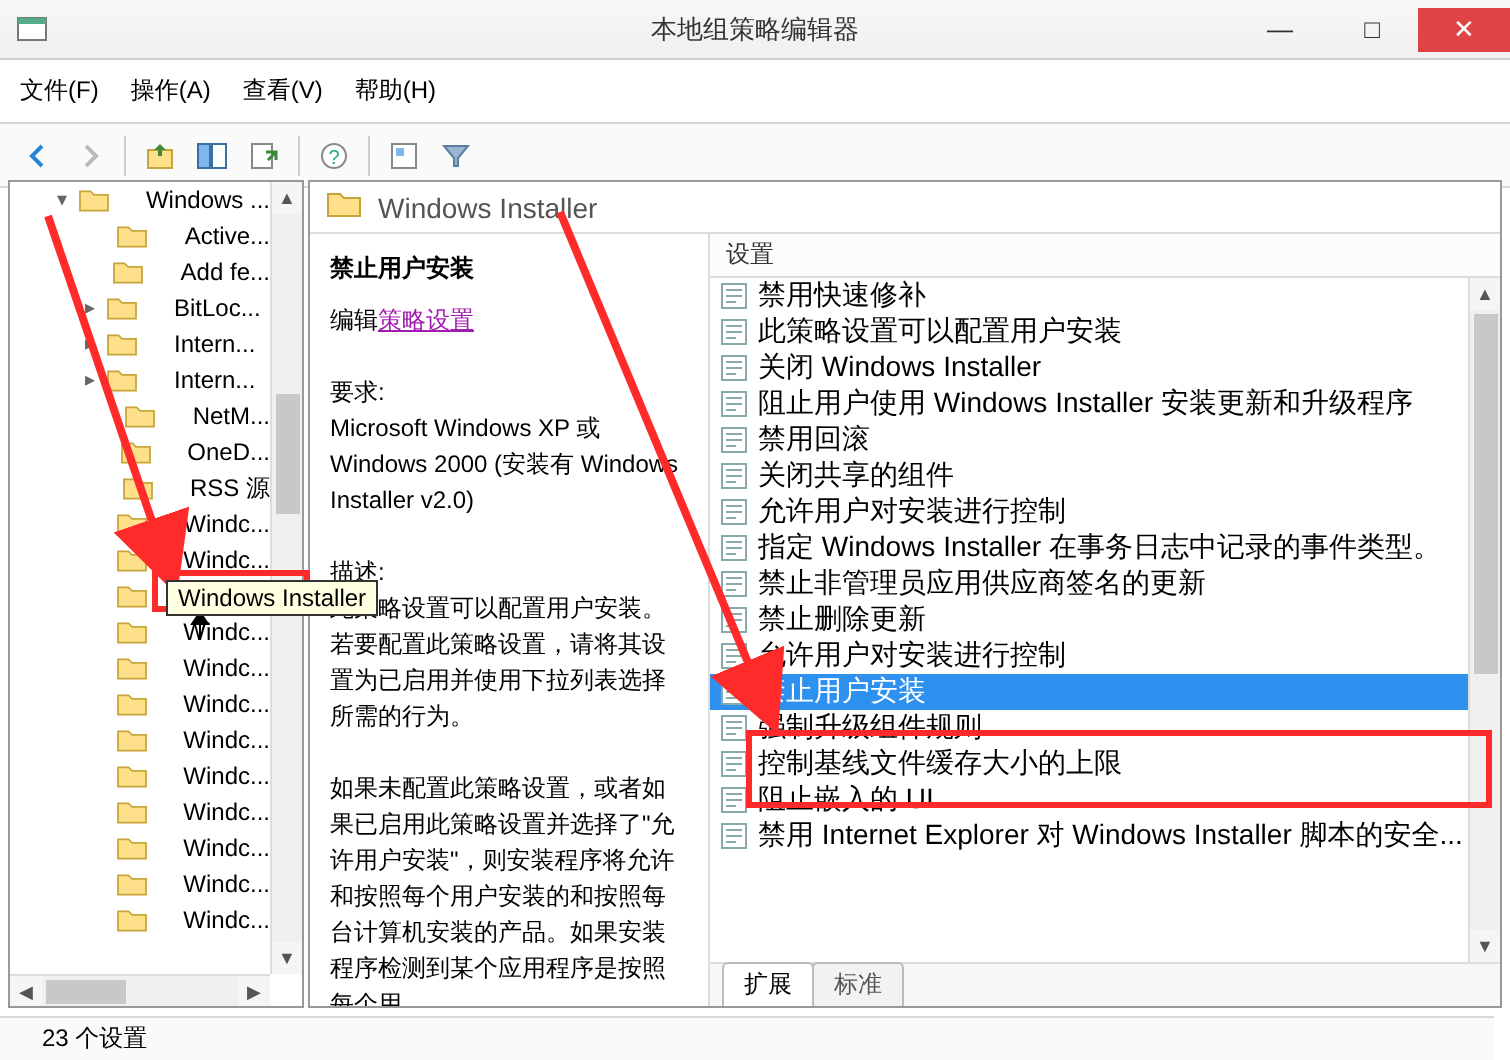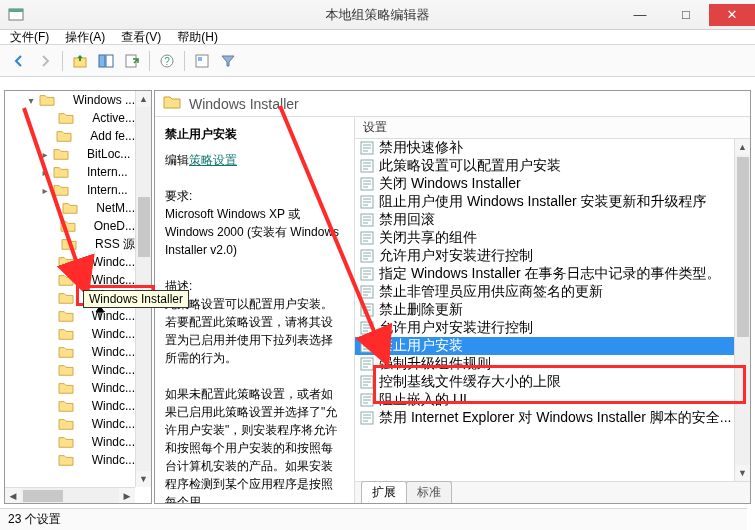--- a/index.html
+++ b/index.html
@@ -2,21 +2,21 @@
 <html><head>
 <meta charset="utf-8">
 <style>
   * { box-sizing: border-box; font-family: "Microsoft YaHei", "Segoe UI", sans-serif; }
   body { margin: 0; width: 755px; height: 530px; background: #fff; overflow: hidden; font-size: 12px; position: relative; }
   .titlebar { height: 30px; background: linear-gradient(#f7f7f7,#f0f0f0); display: flex; align-items: center; border-bottom: 1px solid #d0d0d0; position: relative; }
   .title-text { position:absolute; left:50%; transform:translateX(-50%); color:#333; font-size:13px;}
   .winbtns { margin-left:auto; display:flex; }
   .winbtn { width:46px; height:22px; display:flex; align-items:center; justify-content:center; color:#333; font-size:13px; }
   .winbtn.close { background:#e04343; color:#fff; }
-  .menubar { height:15px; display:flex; align-items:center; gap:16px; padding:0 10px; border-bottom:1px solid #d8d8d8; font-size:12px; }
+  .menubar { height:32px; display:flex; align-items:center; gap:16px; padding:0 10px; border-bottom:1px solid #d8d8d8; font-size:12px; }
   .toolbar { height:32px; display:flex; align-items:center; gap:4px; padding:0 8px; border-bottom:1px solid #d8d8d8; background:#fafafa; }
   .tbtn { width:22px; height:22px; display:flex; align-items:center; justify-content:center; }
   .sep { width:1px; height:20px; background:#ccc; margin:0 2px; }
   .body { position:absolute; top:88px; bottom:24px; left:0; right:0; display:flex; }
   .tree { width:148px; border:1px solid #999; margin:2px 0 2px 4px; overflow:hidden; position:relative; background:#fff; }
   .treewrap { position:absolute; top:0; left:0; right:16px; bottom:16px; overflow:hidden; }
   .node { display:flex; align-items:center; height:18px; white-space:nowrap; }
   .node .fold { width:20px; height:16px; display:inline-flex; align-items:center; justify-content:center; flex:0 0 20px; }
   .node .fold svg { width:16px; height:14px; }
   .node .lbl { margin-left:16px; font-size:12px; }
@@ -25,34 +25,34 @@
   .hscroll .arrow, .vscroll .arrow { width:16px; height:16px; display:flex; align-items:center; justify-content:center; color:#555; background:#f5f5f5; font-size:9px; }
   .hscroll .thumb { height:12px; background:#c8c8c8; margin:0 2px; }
   .vscroll { position:absolute; top:0; right:0; bottom:16px; width:16px; background:#f0f0f0; border-left:1px solid #ddd; display:flex; flex-direction:column; align-items:center; }
   .vscroll .thumb { width:12px; background:#c8c8c8; margin:2px 0; }
   .content { flex:1; border:1px solid #999; margin:2px 4px 2px 2px; display:flex; flex-direction:column; background:#fff; }
   .chead { height:26px; display:flex; align-items:center; gap:8px; padding:0 8px; border-bottom:1px solid #ddd; }
   .chead .ct { font-size:14px; color:#555; }
   .cbody { flex:1; display:flex; min-height:0; }
   .details { width:200px; padding:8px 10px; border-right:1px solid #ddd; font-size:12px; line-height:1.5; overflow:hidden; }
   .details .dt-title { font-weight:bold; margin-bottom:8px; }
-  .details a { color:#0f766e; text-decoration:underline; }
+  .details a { color:#a21caf; text-decoration:underline; }
   .list { flex:1; display:flex; flex-direction:column; position:relative; min-width:0; }
   .colhead { height:22px; background:#fcfcfc; border-bottom:1px solid #ddd; padding-left:8px; display:flex; align-items:center; font-size:12px; color:#333;}
   .rows { flex:1; overflow:hidden; position:relative; }
   .rows-inner { position:absolute; top:0; left:0; right:16px; }
   .row { display:flex; align-items:center; height:18px; padding-left:4px; white-space:nowrap; }
   .row.sel { background:#2e90ef; color:#fff; }
   .row .ri { width:16px; height:16px; flex:0 0 16px; display:flex; align-items:center; justify-content:center; }
   .row .rt { margin-left:4px; font-size:14px; }
   .rows .vscroll { position:absolute; top:0; right:0; bottom:0; width:16px; }
   .tabs { height:22px; border-top:1px solid #ddd; display:flex; align-items:flex-end; padding-left:6px; gap:0; background:#f7f7f7; }
   .tab { padding:2px 10px; border:1px solid #bbb; border-bottom:none; background:#fff; font-size:12px; border-radius:3px 3px 0 0; margin-right:-1px;}
   .tab.inactive { background:#f2f2f2; color:#555; }
-  .status { position:absolute; bottom:0; left:0; right:8px; height:22px; border-top:1px solid #d8d8d8; display:flex; align-items:center; padding:0 8px; background:#fafafa; font-size:12px; }
+  .status { position:absolute; bottom:0; left:0; right:8px; height:22px; border-top:1px solid #d8d8d8; display:flex; align-items:center; padding:0 21px; background:#fafafa; font-size:12px; }
   
   .anno { position:absolute; top:0; left:0; width:755px; height:530px; pointer-events:none; }
   .redbox { position:absolute; border:3px solid #ff2a2a; }
   .tooltip-box { position:absolute; background:#ffffe1; border:1px solid #333; padding:1px 5px; font-size:12px; white-space:nowrap; }
 </style>
 </head>
 <body>
 
 <div class="titlebar">
   <div style="width:16px;height:16px;margin-left:8px;">

